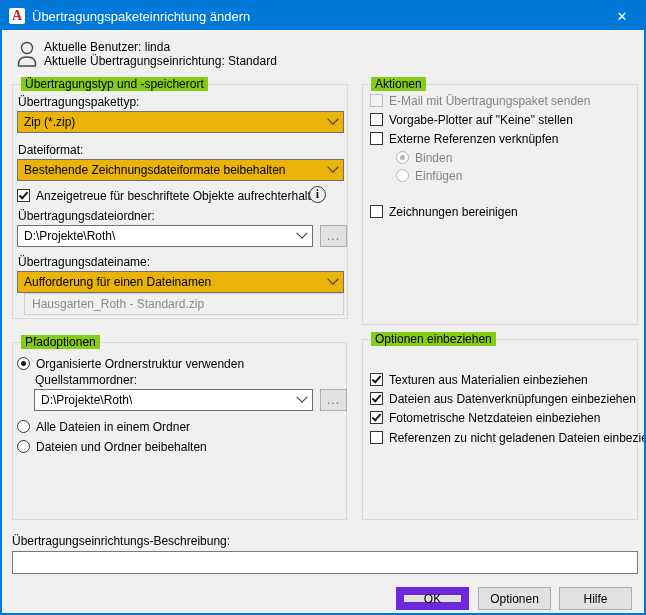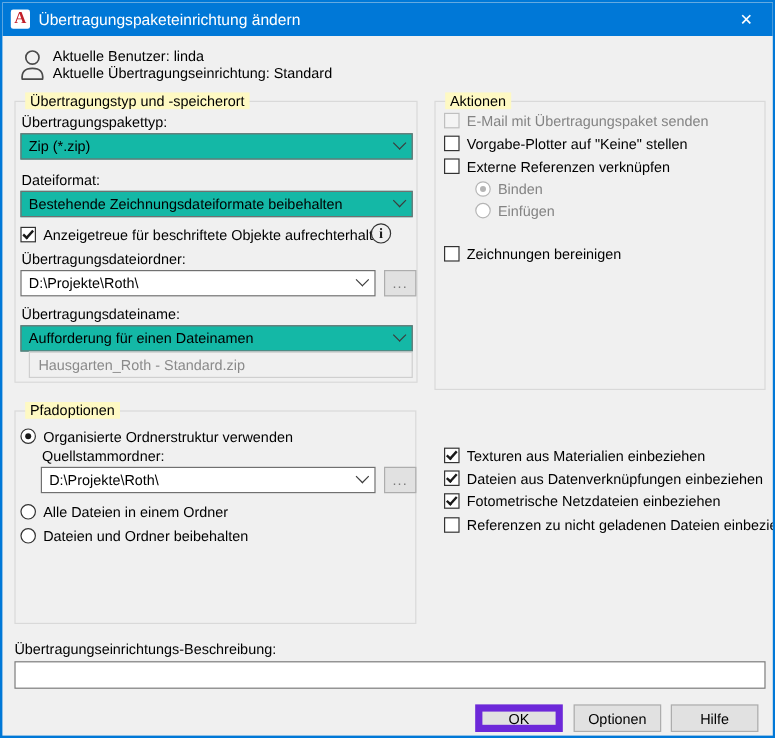--- a/index.html
+++ b/index.html
@@ -4,23 +4,23 @@
 <style>
   html,body{margin:0;padding:0;background:#fff;}
   body{width:646px;height:615px;font-family:"Liberation Sans",sans-serif;font-size:12px;color:#000;}
   .window{position:relative;width:646px;height:615px;box-sizing:border-box;border:2px solid #0078d7;background:#f0f0f0;overflow:hidden;}
   .titlebar{position:absolute;left:0;top:0;right:0;height:28px;background:#0078d7;display:flex;align-items:center;color:#fff;}
   .logo{width:16px;height:16px;background:#fff;border-radius:2px;margin-left:7px;display:flex;align-items:center;justify-content:center;
         color:#c2202a;font-family:"Liberation Serif",serif;font-weight:bold;font-size:14px;line-height:1;}
   .title{margin-left:7px;font-size:13px;}
   .close{margin-left:auto;width:44px;height:28px;display:flex;align-items:center;justify-content:center;font-size:13px;}
   .group{position:absolute;border:1px solid #d9d9d9;background:transparent;box-sizing:border-box;}
-  .group-title{position:absolute;top:-8px;left:8px;background:#fef9c3;padding:0 4px;white-space:nowrap;}
+  .group-title{position:absolute;top:-8px;left:8px;background:#84cc16;padding:0 4px;white-space:nowrap;}
   .lbl{position:absolute;white-space:nowrap;}
-  .combo{position:absolute;height:22px;background:#14b8a6;border:1px solid #707070;box-sizing:border-box;
+  .combo{position:absolute;height:22px;background:#eab308;border:1px solid #707070;box-sizing:border-box;
          display:flex;align-items:center;padding:0 6px;white-space:nowrap;overflow:hidden;}
   .combo.white{background:#fff;}
   .chev{margin-left:auto;width:7px;height:7px;border-right:1px solid #3c3c3c;border-bottom:1px solid #3c3c3c;
         transform:rotate(45deg) translate(-2px,-2px);flex:none;}
   .btn-sm{position:absolute;width:27px;height:22px;background:#e1e1e1;border:1px solid #adadad;box-sizing:border-box;
           display:flex;align-items:center;justify-content:center;color:#7a7a7a;letter-spacing:1px;}
   .chkrow{position:absolute;display:flex;align-items:flex-start;gap:6px;white-space:nowrap;}
   .cb{width:13px;height:13px;border:1px solid #333;background:#fff;position:relative;flex:none;box-sizing:border-box;}
   .cb.checked::after{content:"";position:absolute;left:1px;top:2px;width:7px;height:3px;
         border-left:2px solid #1a1a1a;border-bottom:2px solid #1a1a1a;transform:rotate(-48deg);}
@@ -32,21 +32,21 @@
   .dis{color:#838383;}
   .info-icon{position:absolute;width:17px;height:17px;border:1px solid #333;border-radius:50%;box-sizing:border-box;
         display:flex;align-items:center;justify-content:center;font-family:"Liberation Serif",serif;font-weight:bold;
         font-size:12px;color:#1a1a1a;background:#f0f0f0;}
   .preview{position:absolute;height:22px;border:1px solid #cfcfcf;background:#f0f0f0;color:#8a8a8a;
         display:flex;align-items:center;padding:0 7px;box-sizing:border-box;white-space:nowrap;overflow:hidden;}
   .desc-input{position:absolute;left:10px;top:549px;width:626px;height:23px;border:1px solid #7a7a7a;box-sizing:border-box;
         padding:0 5px;font-family:"Liberation Sans",sans-serif;font-size:12px;background:#fff;}
   .btn{position:absolute;width:73px;height:23px;background:#e1e1e1;border:1px solid #adadad;box-sizing:border-box;
         display:flex;align-items:center;justify-content:center;font-size:12px;top:585px;}
-  .btn.default{border:6px solid #6d28d9;}
+  .btn.default{border:8px solid #6d28d9;}
 </style>
 </head>
 <body>
 
 <div class="window">
 
   <div class="titlebar">
     <div class="logo">A</div>
     <div class="title">Übertragungspaketeinrichtung ändern</div>
     <div class="close">✕</div>
@@ -143,20 +143,23 @@
   </div>
   <div class="chkrow" style="left:394px;top:167px">
     <span class="rb disabled"></span>
     <span class="dis">Einfügen</span>
   </div>
   <div class="chkrow" style="left:368px;top:203px">
     <span class="cb"></span>
     <span>Zeichnungen bereinigen</span>
   </div>
 
+  <div class="group" style="left:360px;top:337px;width:276px;height:181px">
+    <div class="group-title">Optionen einbeziehen</div>
+  </div>
 
   <div class="chkrow" style="left:368px;top:371px">
     <span class="cb checked"></span>
     <span>Texturen aus Materialien einbeziehen</span>
   </div>
   <div class="chkrow" style="left:368px;top:390px">
     <span class="cb checked"></span>
     <span>Dateien aus Datenverknüpfungen einbeziehen</span>
   </div>
   <div class="chkrow" style="left:368px;top:409px">

